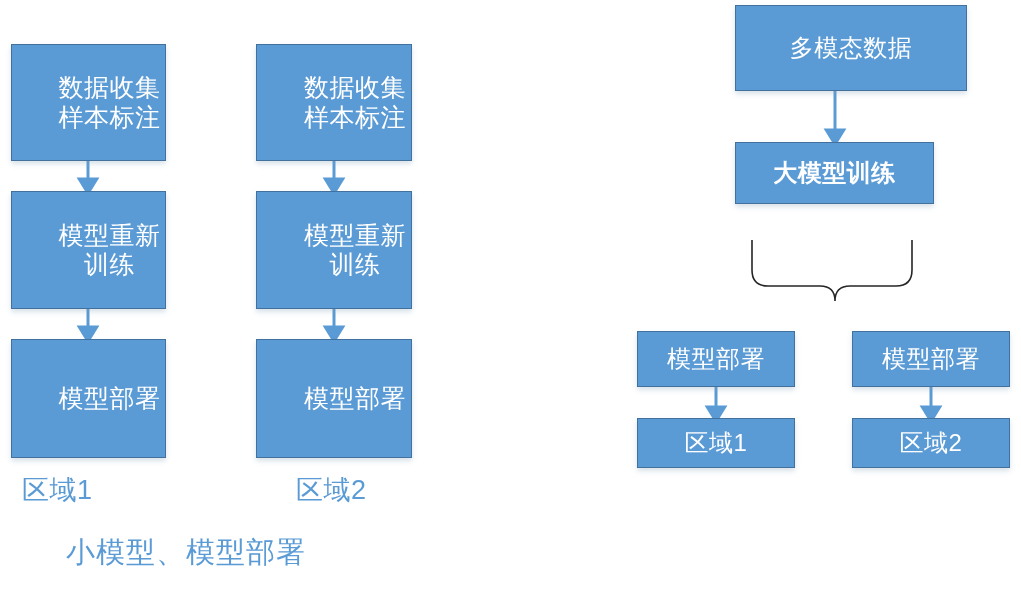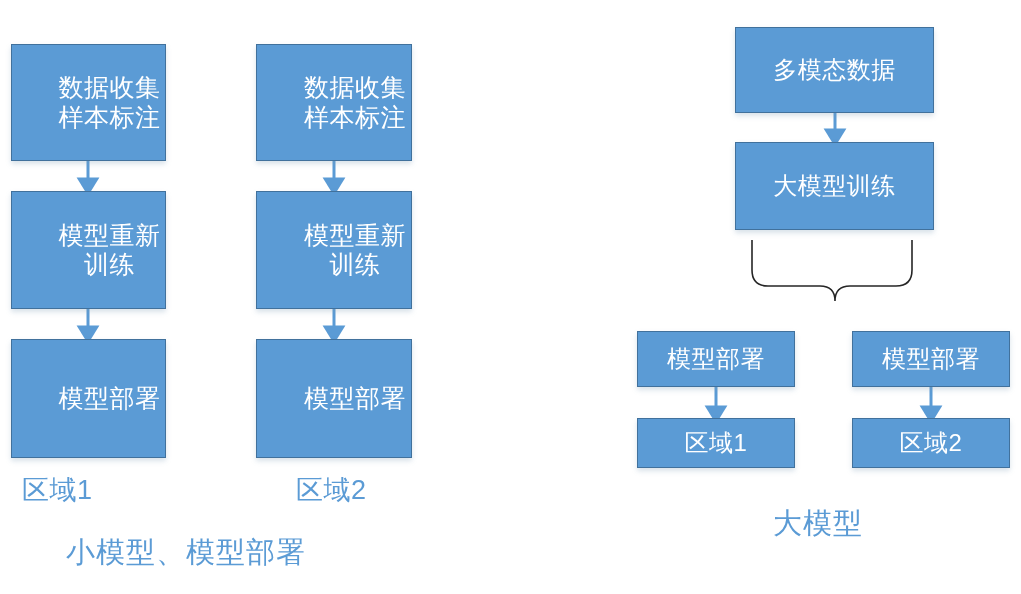--- a/index.html
+++ b/index.html
@@ -100,27 +100,26 @@
 
   <div class="node node-lg" style="left:256px; top:191px; width:156px; height:118px;">模型重新
 训练</div>
 
   <div class="node node-lg" style="left:256px; top:339px; width:156px; height:119px;">模型部署</div>
 
   <div class="caption" style="left:296px; top:472px;">区域2</div>
 
   <div class="caption-big" style="left:66px; top:533px;">小模型、模型部署</div>
 
-  <div class="node node-md" style="left:735px; top:5px; width:199px; height:86px;margin-top:22px;">多模态数据</div>
+  <div class="node node-md" style="left:735px; top:5px; width:232px; height:86px;">多模态数据</div>
 
-  <div class="node node-md" style="left:735px; top:142px; width:199px; height:88px;">大模型训练</div>
+  <div class="node node-md" style="left:735px; top:142px; width:199px; height:62px;font-weight:bold;">大模型训练</div>
 
   <div class="node node-md" style="left:637px; top:331px; width:158px; height:56px;">模型部署</div>
 
   <div class="node node-md" style="left:637px; top:418px; width:158px; height:50px;">区域1</div>
 
   <div class="node node-md" style="left:852px; top:331px; width:158px; height:56px;">模型部署</div>
 
   <div class="node node-md" style="left:852px; top:418px; width:158px; height:50px;">区域2</div>
 
-  <div class="caption-big" style="left:773px; top:504px;">大模型</div>
 
 </div>
 
 </body></html>

